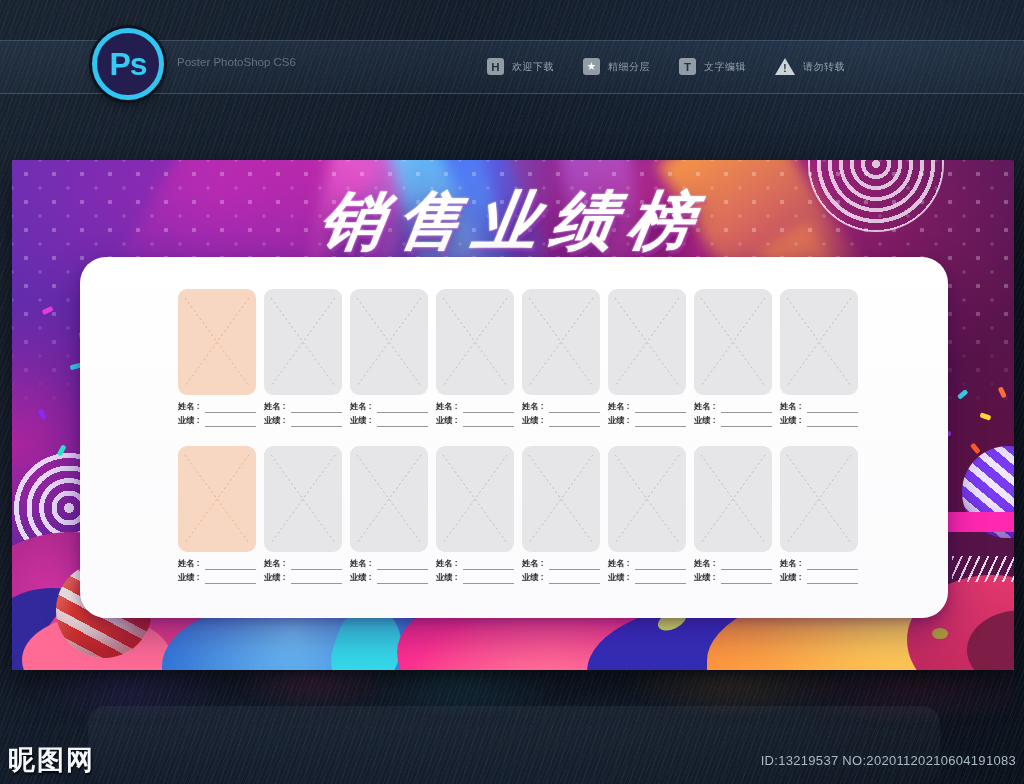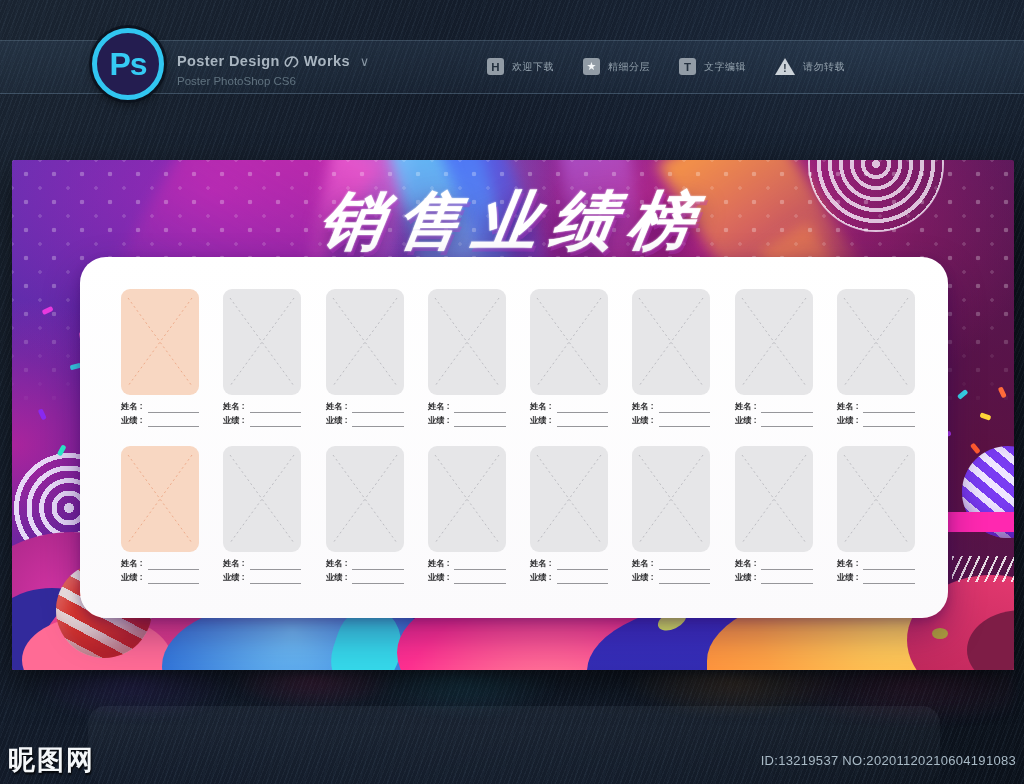--- a/index.html
+++ b/index.html
@@ -115,21 +115,21 @@
   .b-olive{left:920px;top:468px;width:16px;height:11px;border-radius:50%;background:#b0a03c;}
   .poster-title{position:absolute;left:0;top:18px;width:100%;margin:0;z-index:4;
     text-align:center;font-size:64px;font-weight:900;font-style:italic;color:#ffffff;
     letter-spacing:13px;transform:skewX(-9deg);
     text-shadow:0 0 2px #fff, 3px 4px 0 rgba(190,60,200,.35), 0 10px 22px rgba(50,0,90,.6);}
   
   .card{position:absolute;left:68px;top:97px;width:868px;height:361px;z-index:5;
     border-radius:26px;background:linear-gradient(180deg,#ffffff,#fbfafc);
     box-shadow:0 16px 36px rgba(40,0,80,.38), 0 4px 10px rgba(40,0,80,.25);}
   .photo-grid{position:absolute;inset:0;padding:32px 33px 0 41px;}
-  .grid-row{display:flex;justify-content:space-between;margin-bottom:17px;gap:8px;}
+  .grid-row{display:flex;justify-content:center;margin-bottom:17px;gap:8px;}
   .cell{width:78px;}
   .frame{height:106px;border-radius:9px;background:#e6e6e8;overflow:hidden;}
   .frame.peach{background:#f8d7c2;}
   .frame svg{display:block;width:100%;height:100%;}
   .frame line{stroke:#bcbcc1;stroke-width:1;stroke-dasharray:2 3;fill:none;}
   .frame.peach line{stroke:#edab8b;}
   .labels{margin-top:6px;}
   .label-row{display:flex;align-items:flex-end;height:12px;margin-bottom:2px;}
   .lbl{font-size:9px;font-weight:bold;color:#2e2e30;white-space:nowrap;
     transform:scale(.92);transform-origin:left bottom;}
@@ -154,24 +154,20 @@
 
 <div class="texture"></div>
 
 <div class="header-band"></div>
 
 <div class="logo">
   <span>Ps</span>
 </div>
 
 <div class="title-block">
-  <div class="app-title">
-    <span>Poster Design の Works</span>
-    <span class="caret">∨</span>
-  </div>
   <div class="app-subtitle">Poster PhotoShop CS6</div>
 </div>
 
 <div class="badges">
   <div class="badge">
     <span class="badge-box">H</span>
     <span class="badge-label">欢迎下载</span>
   </div>
   <div class="badge">
     <span class="badge-box star">★</span>

